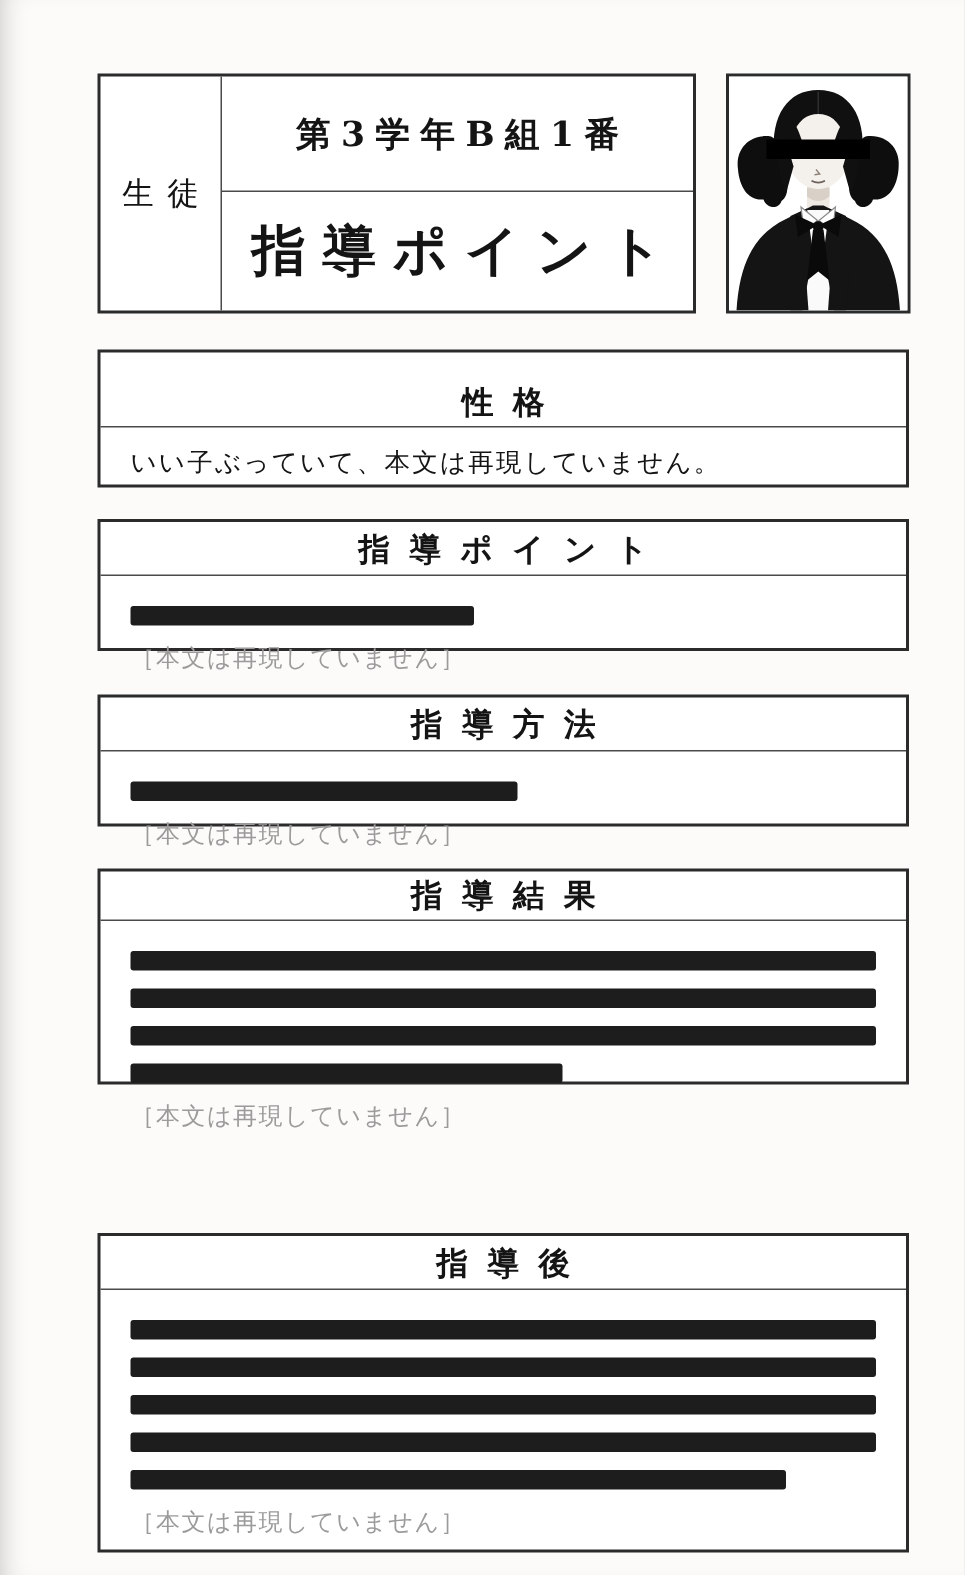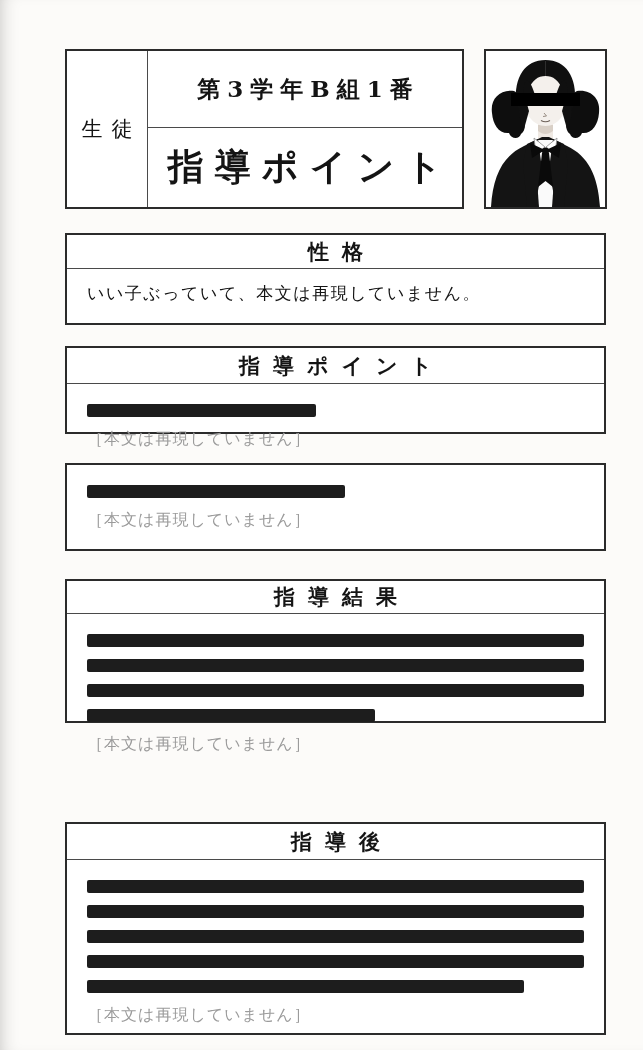--- a/index.html
+++ b/index.html
@@ -36,21 +36,21 @@
   
   .section { left:65px; width:541px; }
   .sec-hdr {
     border-bottom:1.5px solid #4a4a4a; display:flex; align-items:center; justify-content:center;
     font-size:21px; font-weight:bold; letter-spacing:0.62em; text-indent:0.62em;
   }
   .sec-bod {
     padding:9px 20px 6px 20px; font-size:17px; line-height:1.8;
     letter-spacing:1.5px; text-align:left;
   }
-  .s1 { top:233px; height:92px; }  .s1 .sec-hdr { height:33px; }
+  .s1 { top:233px; height:92px; }  .s1 .sec-hdr { height:33px;margin-top:16px; }
   .s2 { top:346px; height:88px; }  .s2 .sec-hdr { height:35px; }
   .s3 { top:463px; height:88px; }  .s3 .sec-hdr { height:35px; }
   .s4 { top:579px; height:144px; } .s4 .sec-hdr { height:32px; }
   .s5 { top:822px; height:213px; } .s5 .sec-hdr { height:35px; }
 
   
   .redact-wrap { padding:8px 20px; }
   .redact-bar { height:13px; background:#1d1d1d; border-radius:2px; margin:12px 0; }
   .redact-note {
     font-family:"DejaVu Sans","Liberation Sans",sans-serif;
@@ -121,20 +121,21 @@
 
   <div class="box section s2">
     <div class="sec-hdr">指導ポイント</div>
     <div class="redact-wrap">
         <div class="redact-bar" style="width: 46%;"></div>
         <div class="redact-note">［本文は再現していません］</div>
       </div>
   </div>
 
   <div class="box section s3">
+    <div class="sec-hdr">指導方法</div>
     <div class="redact-wrap">
         <div class="redact-bar" style="width: 52%;"></div>
         <div class="redact-note">［本文は再現していません］</div>
       </div>
   </div>
 
   <div class="box section s4">
     <div class="sec-hdr">指導結果</div>
     <div class="redact-wrap">
         <div class="redact-bar" style="width: 100%;"></div>

